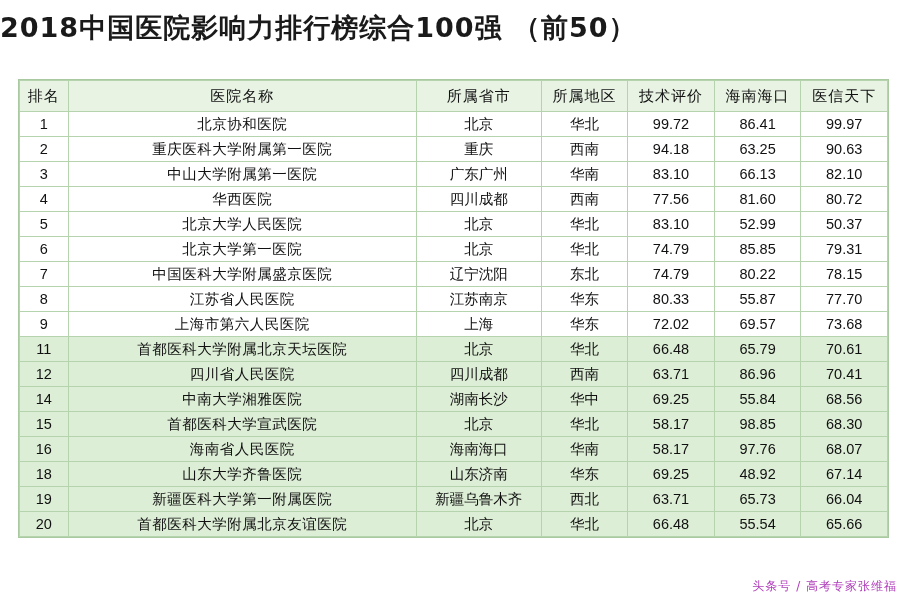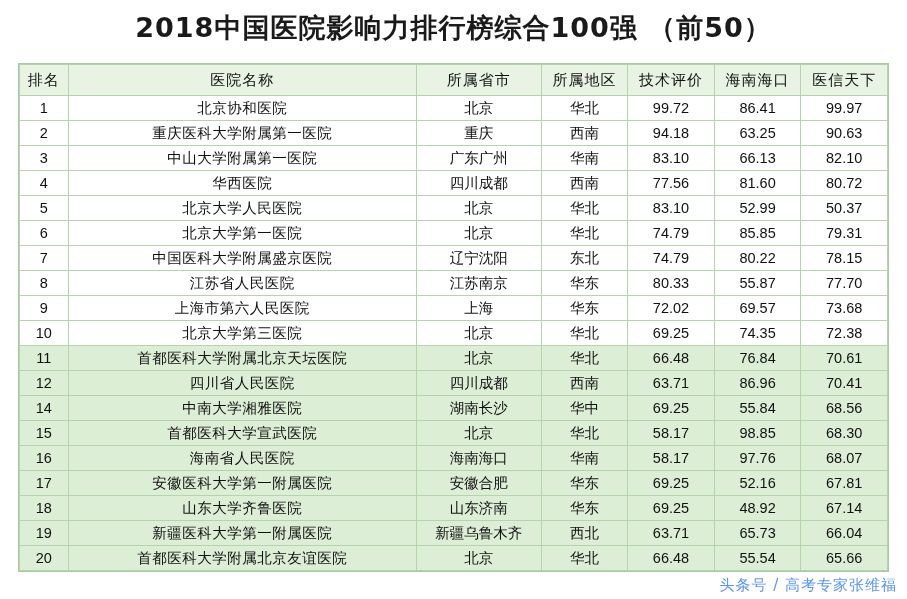--- a/index.html
+++ b/index.html
@@ -14,32 +14,32 @@
     font-family: "Liberation Sans", sans-serif;
     position: relative;
   }
   .page {
     width: 907px;
     height: 599px;
     position: relative;
     background: #ffffff;
   }
   .title {
-    text-align: center;
+    text-align: left;
     font-family: "DejaVu Sans", sans-serif;
     font-weight: bold;
     font-size: 27px;
     letter-spacing: 1px;
     color: #1a1a1a;
     padding-top: 10px;
     padding-bottom: 15px;
     white-space: nowrap;
   }
   .table-wrap {
-    margin: 2px 18px;
+    margin: 18px 18px;
     border: 1px solid #a9c9a0;
     background: #ffffff;
   }
   table.rank {
     border-collapse: collapse;
     width: 100%;
     table-layout: fixed;
     font-size: 14.5px;
     color: #111;
   }
@@ -76,22 +76,22 @@
   tr.shade td {
     background: #ddeed6;
   }
   tr.plain td {
     background: #ffffff;
   }
   .watermark {
     position: absolute;
     right: 10px;
     bottom: 4px;
-    font-size: 15px;
-    color: #3b82f6;
+    font-size: 12px;
+    color: #a21caf;
     opacity: 0.85;
     letter-spacing: 1px;
     font-family: "DejaVu Sans", sans-serif;
     white-space: nowrap;
   }
 </style>
 </head>
 <body>
 
 <div class="page">
@@ -195,36 +195,27 @@
           </tr>
           <tr class="plain">
             <td>9</td>
             <td class="name">上海市第六人民医院</td>
             <td>上海</td>
             <td>华东</td>
             <td>72.02</td>
             <td>69.57</td>
             <td>73.68</td>
           </tr>
-          <tr class="plain">
-            <td>10</td>
-            <td class="name">北京大学第三医院</td>
-            <td>北京</td>
-            <td>华北</td>
-            <td>69.25</td>
-            <td>74.35</td>
-            <td>72.38</td>
-          </tr>
           <tr class="shade">
             <td>11</td>
             <td class="name">首都医科大学附属北京天坛医院</td>
             <td>北京</td>
             <td>华北</td>
             <td>66.48</td>
-            <td>76.84</td>
+            <td>65.79</td>
             <td>70.61</td>
           </tr>
           <tr class="shade">
             <td>12</td>
             <td class="name">四川省人民医院</td>
             <td>四川成都</td>
             <td>西南</td>
             <td>63.71</td>
             <td>86.96</td>
             <td>70.41</td>
@@ -250,29 +241,20 @@
           <tr class="shade">
             <td>16</td>
             <td class="name">海南省人民医院</td>
             <td>海南海口</td>
             <td>华南</td>
             <td>58.17</td>
             <td>97.76</td>
             <td>68.07</td>
           </tr>
           <tr class="shade">
-            <td>17</td>
-            <td class="name">安徽医科大学第一附属医院</td>
-            <td>安徽合肥</td>
-            <td>华东</td>
-            <td>69.25</td>
-            <td>52.16</td>
-            <td>67.81</td>
-          </tr>
-          <tr class="shade">
             <td>18</td>
             <td class="name">山东大学齐鲁医院</td>
             <td>山东济南</td>
             <td>华东</td>
             <td>69.25</td>
             <td>48.92</td>
             <td>67.14</td>
           </tr>
           <tr class="shade">
             <td>19</td>

